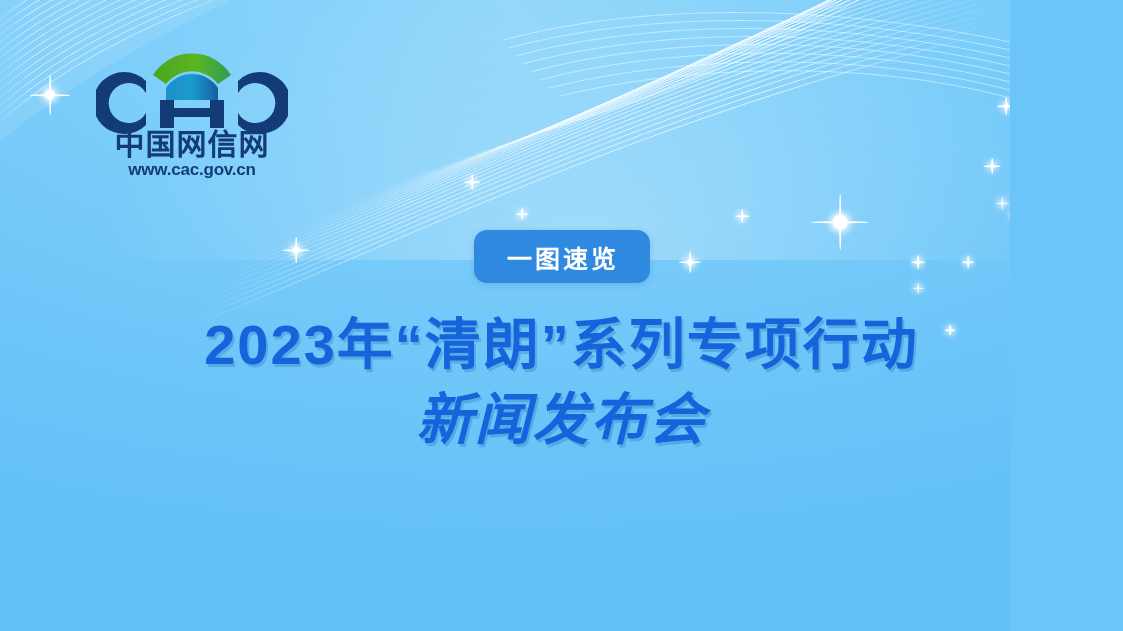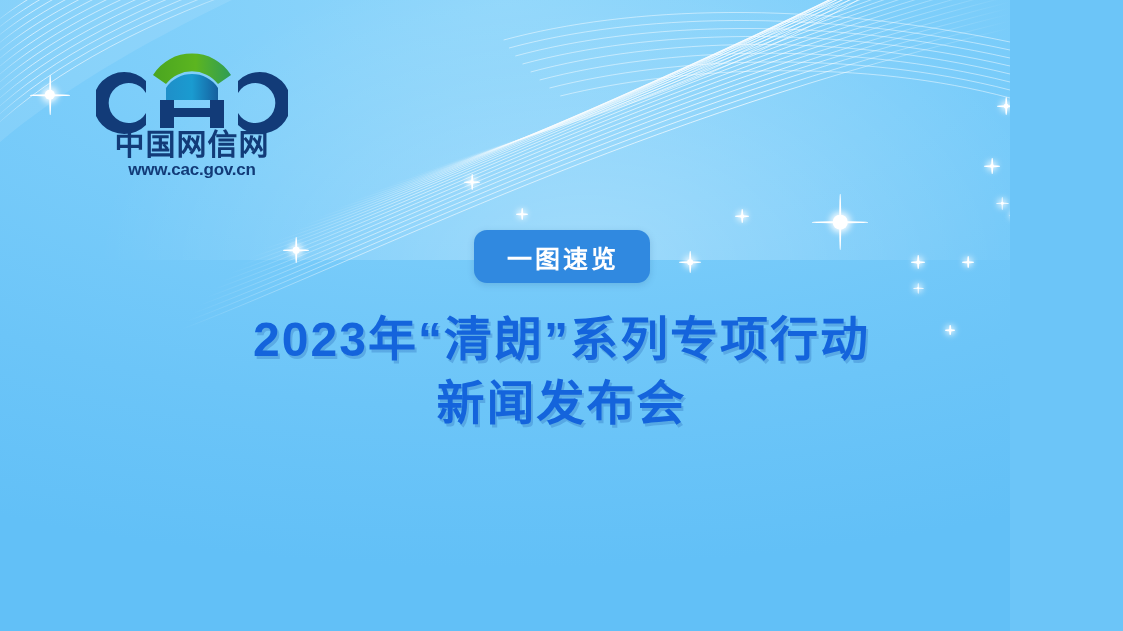--- a/index.html
+++ b/index.html
@@ -95,28 +95,28 @@
     text-indent:3px;
     box-shadow:0 2px 7px rgba(20,70,130,.18);
     white-space:nowrap;
   }
 
   .headline {
     margin-top:26px;
     text-align:center;
     color:#1464dc;
     font-weight:bold;
-    font-size:48px;
+    font-size:56px;
     line-height:1.30;
     letter-spacing:2px;
     text-shadow:2px 3px 0 rgba(14,70,160,.22);
     white-space:nowrap;
   }
   .headline .line { display:block; }
-  .headline .line-2 { margin-top:2px; }
+  .headline .line-2 { margin-top:2px;font-style:italic; }
 </style>
 </head>
 <body>
 
 <div class="poster">
 
   <div class="waves">
     <svg viewBox="0 0 1123 631" preserveAspectRatio="none" aria-hidden="true">
       <defs>
         <linearGradient id="fadeR" x1="0" y1="0" x2="1" y2="0">

